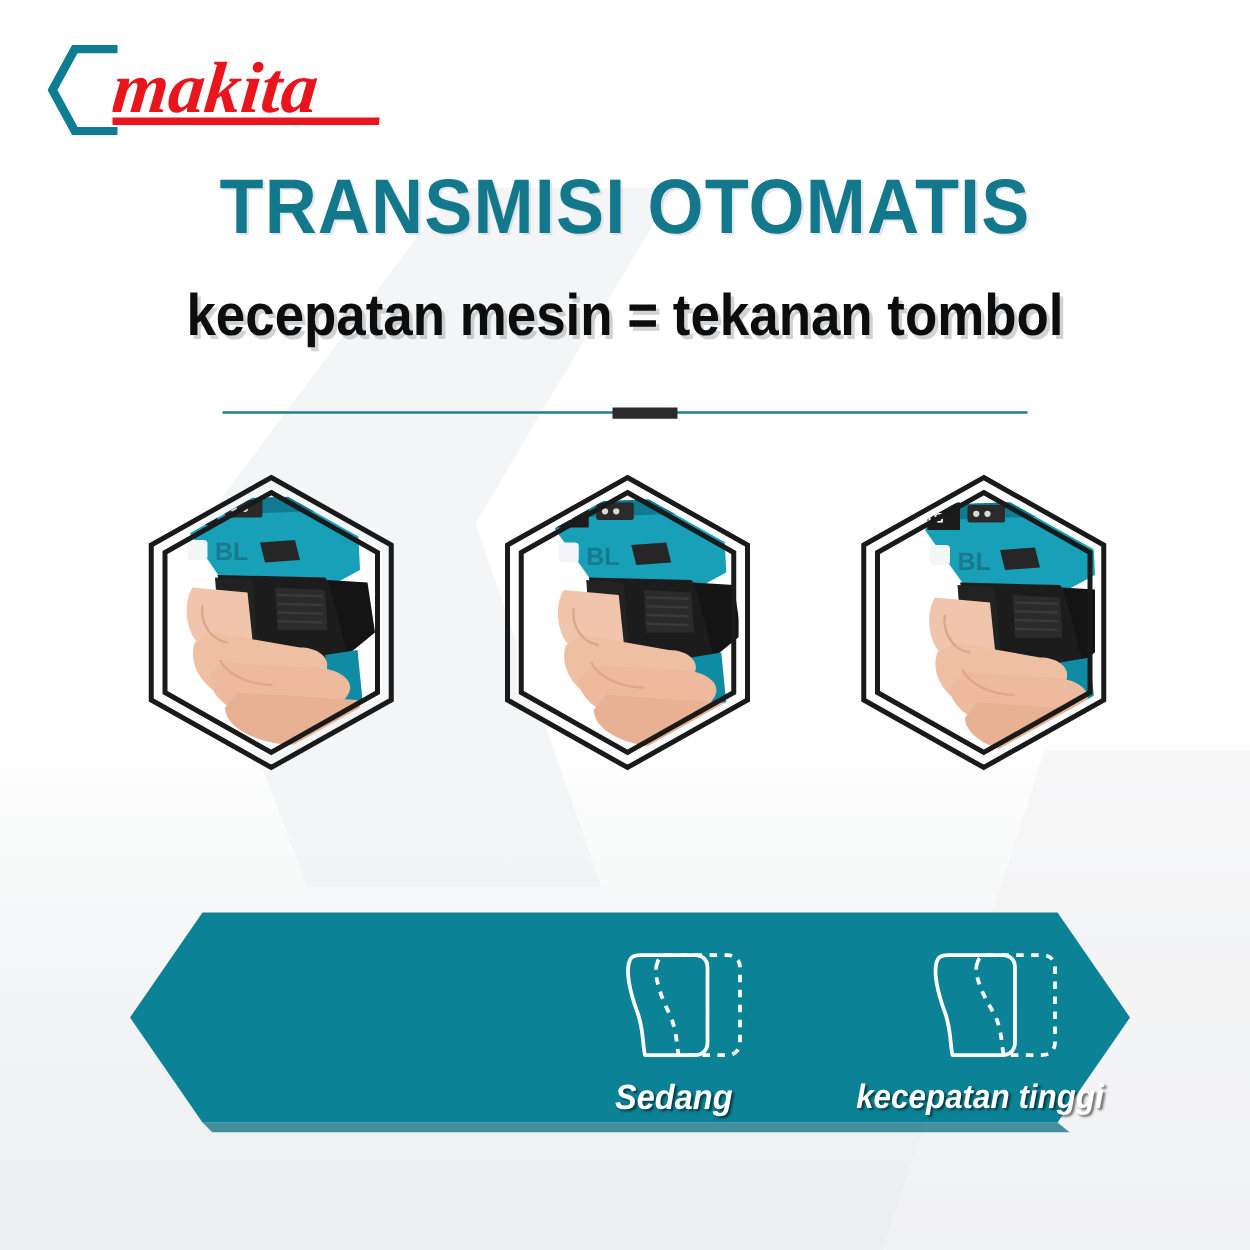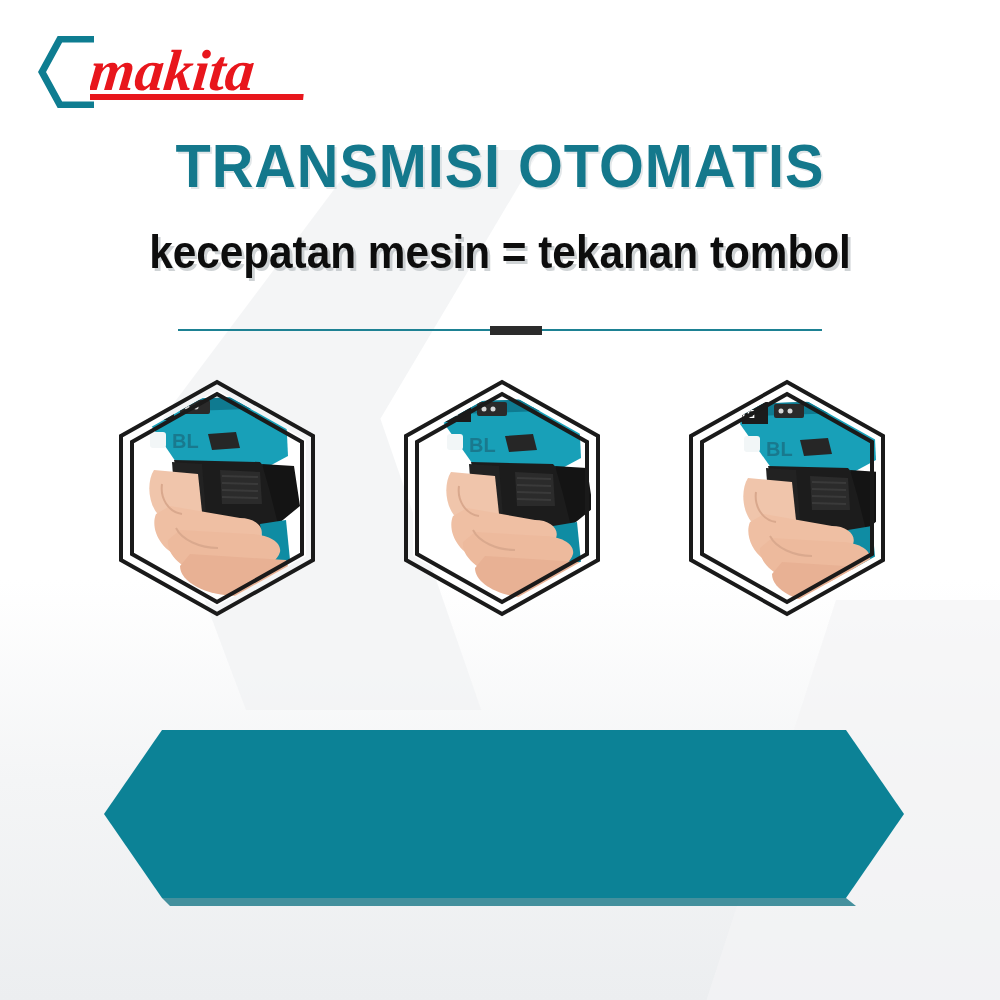--- a/index.html
+++ b/index.html
@@ -319,18 +319,36 @@
 
   <div class="banner">
     <svg viewBox="0 0 800 184">
       <polygon points="58,8 742,8 800,92 742,176 58,176 0,92" fill="#0c8296"></polygon>
       <polygon points="58,176 742,176 752,184 66,184" fill="#0a6f80" opacity=".75"></polygon>
     </svg>
 
     <div class="banner-items">
 
 
-
+      <div class="b-item b-item-1">
+        <div class="trigger-ico">
+          <svg viewBox="0 0 110 110">
+            <path d="M14 18 C10 26 14 44 20 60 C25 74 24 86 26 94 L66 94 C72 94 76 90 76 84 L76 24 C76 18 72 14 66 14 L22 14 C18 14 15 15 14 18 Z" fill="none" stroke="#ffffff" stroke-width="3" stroke-linejoin="round"></path>
+            <path d="M36 20 C32 28 38 46 46 62 C52 76 51 86 53 94 L92 94 C98 94 102 90 102 84 L102 24 C102 18 98 14 92 14 L44 14 C40 14 37 16 36 20 Z" fill="none" stroke="#ffffff" stroke-width="3" stroke-dasharray="6 6" stroke-linejoin="round"></path>
+          </svg>
+        </div>
+        <div class="b-label">Sedang</div>
+      </div>
+
+      <div class="b-item b-item-2">
+        <div class="trigger-ico">
+          <svg viewBox="0 0 110 110">
+            <path d="M14 18 C10 26 14 44 20 60 C25 74 24 86 26 94 L66 94 C72 94 76 90 76 84 L76 24 C76 18 72 14 66 14 L22 14 C18 14 15 15 14 18 Z" fill="none" stroke="#ffffff" stroke-width="3" stroke-linejoin="round"></path>
+            <path d="M46 20 C42 28 50 46 60 62 C66 76 65 86 67 94 L98 94 C104 94 108 90 108 84 L108 24 C108 18 104 14 98 14 L54 14 C50 14 47 16 46 20 Z" fill="none" stroke="#ffffff" stroke-width="3" stroke-dasharray="6 6" stroke-linejoin="round"></path>
+          </svg>
+        </div>
+        <div class="b-label">kecepatan tinggi</div>
+      </div>
 
     </div>
   </div>
 
 </div>
 
 </body></html>

